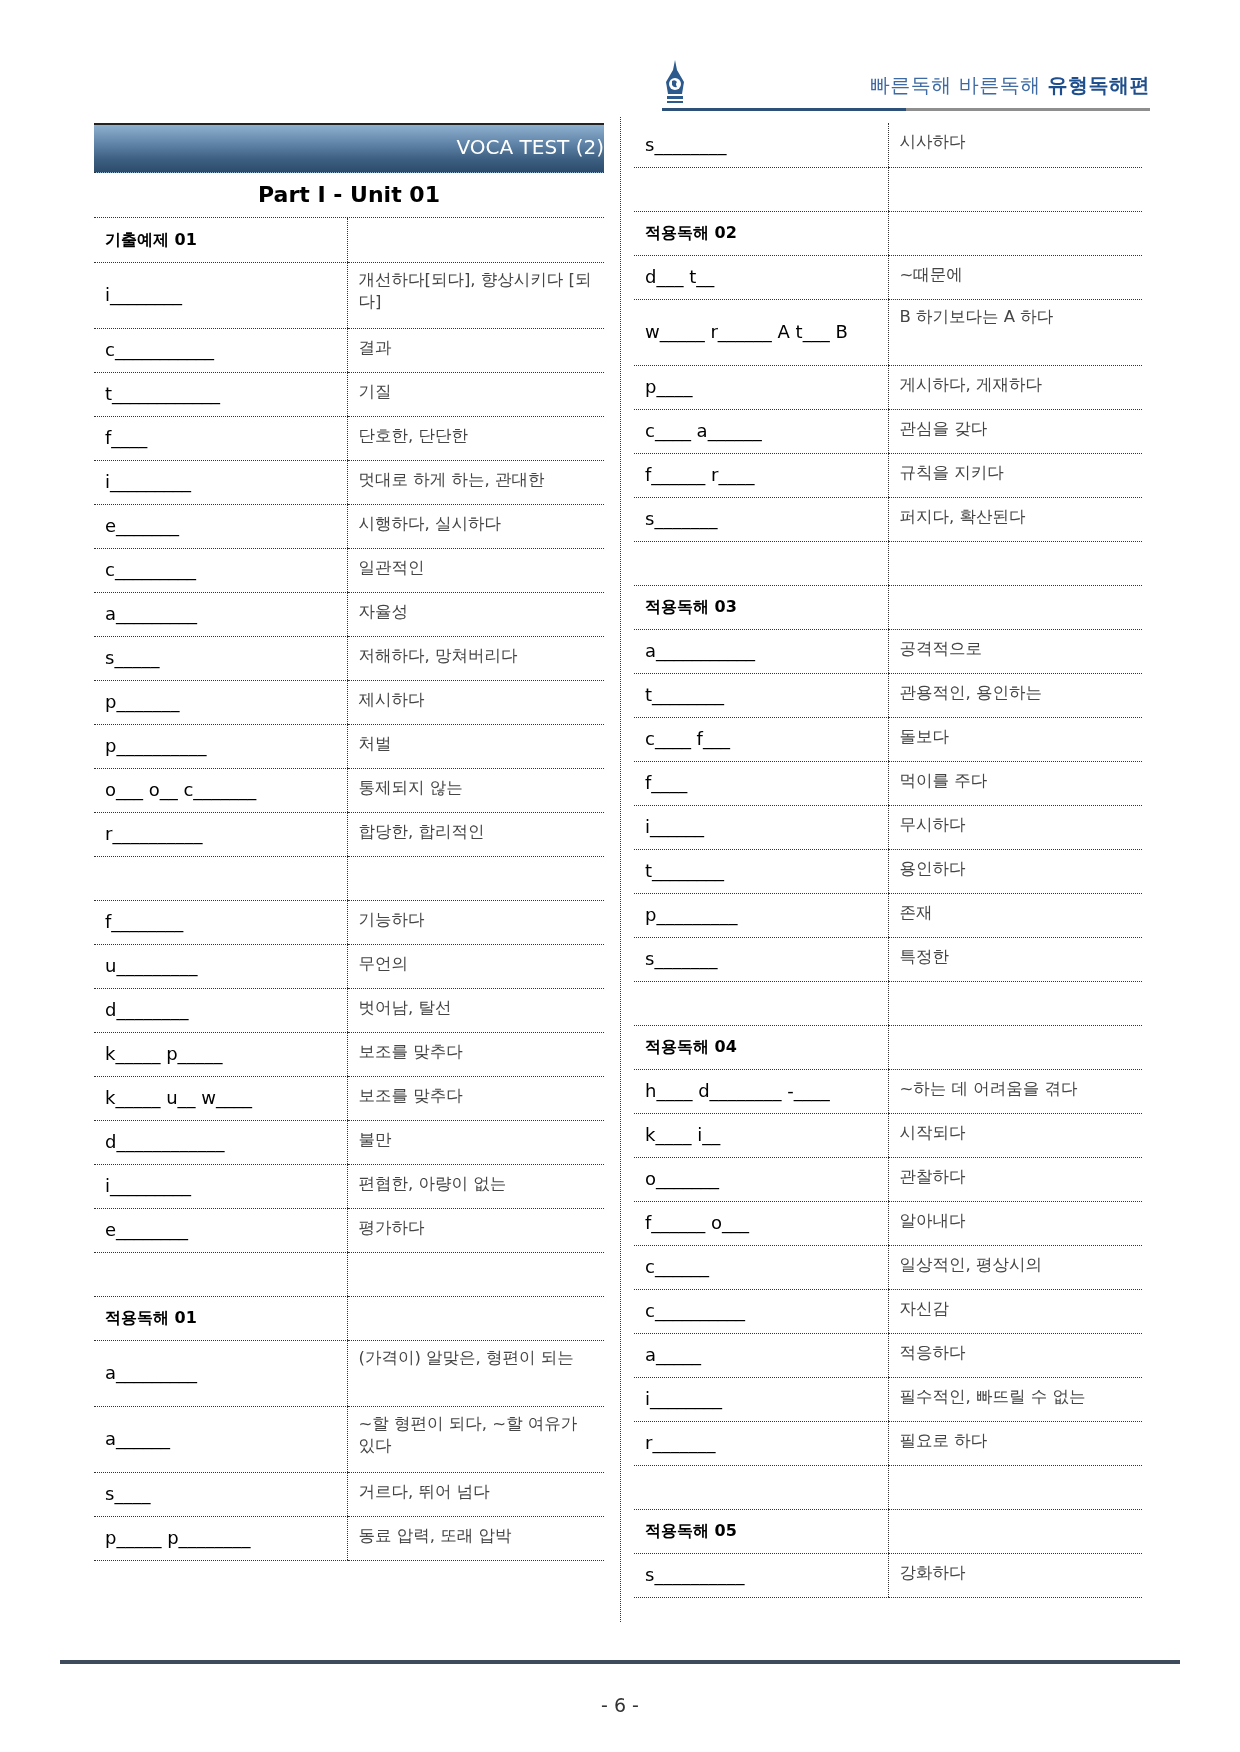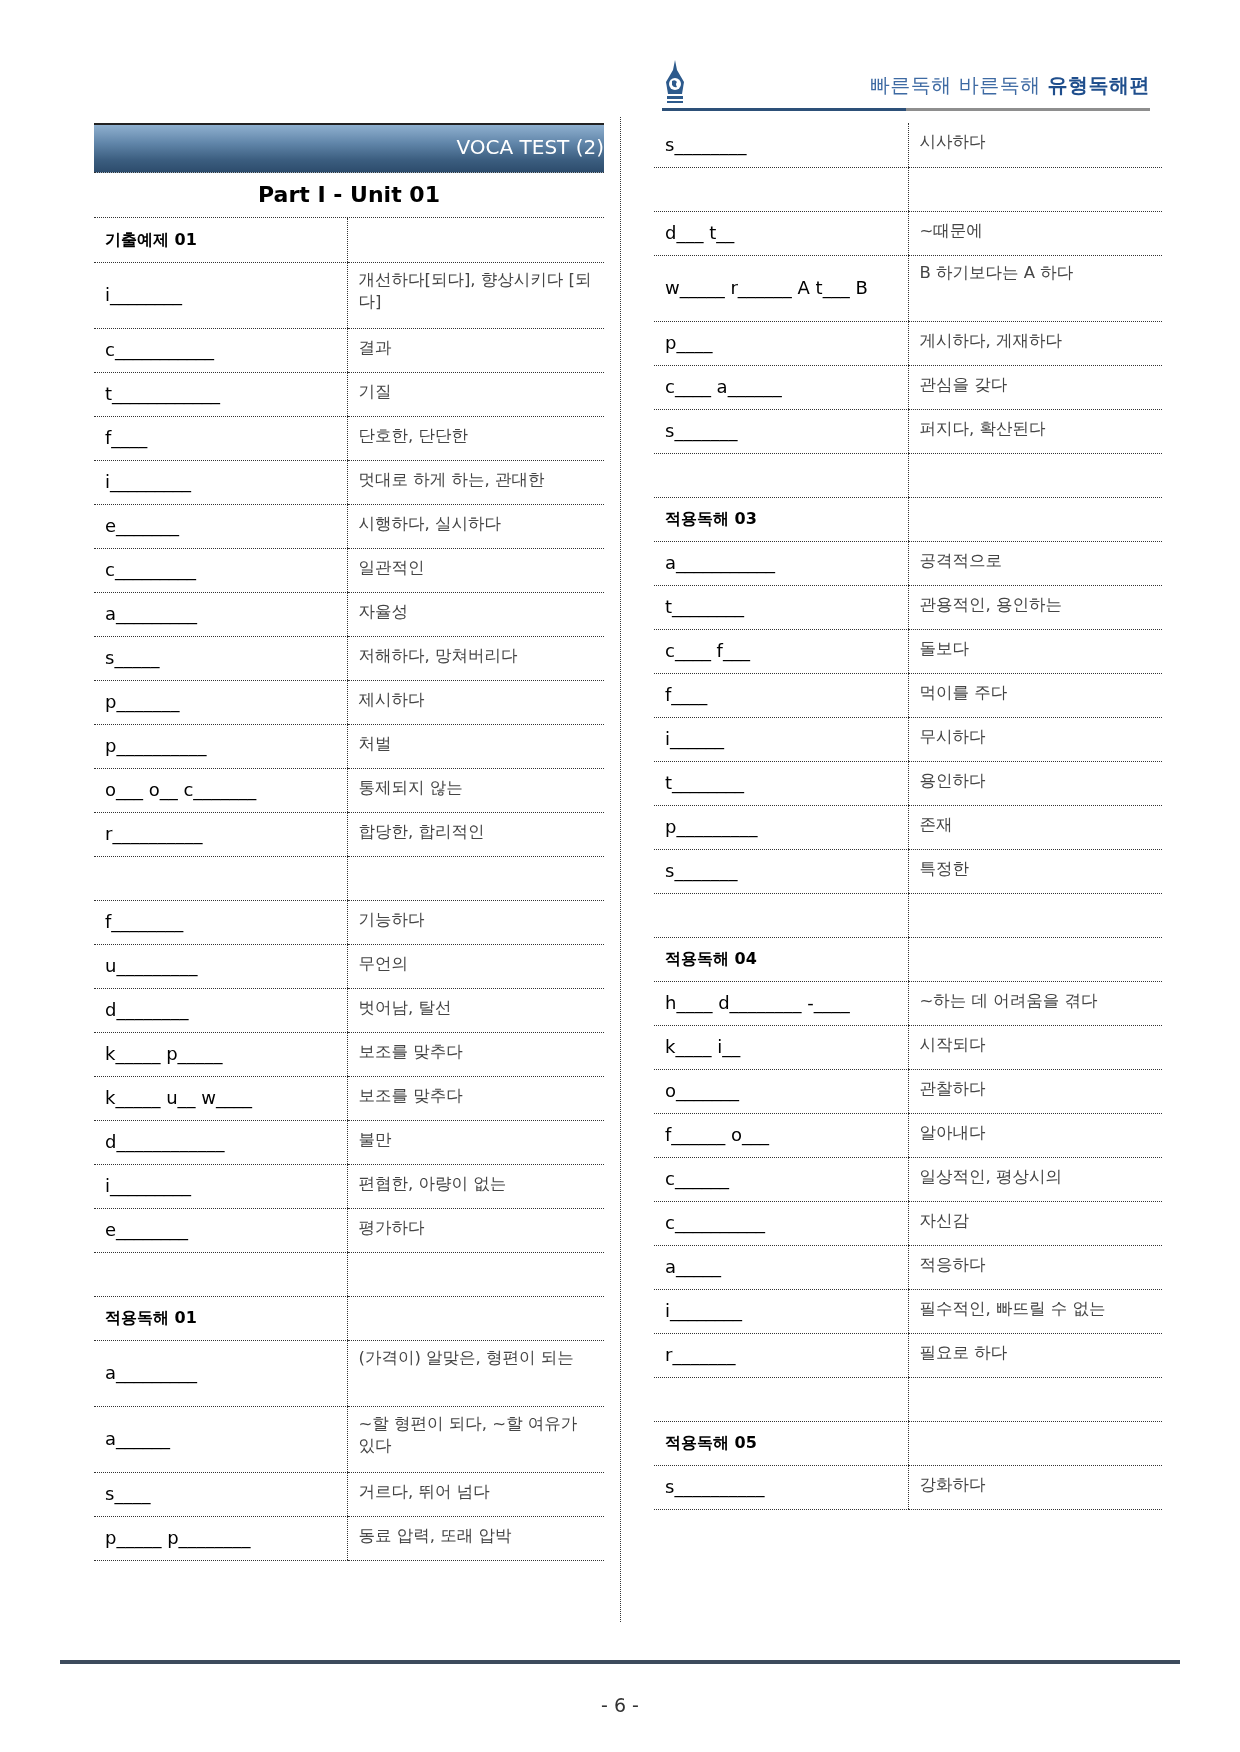--- a/index.html
+++ b/index.html
@@ -6,21 +6,21 @@
   body { width:1240px; height:1752px; position:relative; overflow:hidden;
          font-family:"DejaVu Sans", "Liberation Sans", sans-serif; color:#000; }
   .header { position:absolute; left:662px; top:58px; width:488px; height:58px; }
   .logo { position:absolute; left:0; top:2px; width:26px; height:48px; }
   .header-text { position:absolute; right:0; top:14px; font-size:20px; color:#3e6aa3; letter-spacing:0.5px; white-space:nowrap; }
   .header-text .bold { font-weight:bold; color:#1f4e8c; }
   .header-rule { position:absolute; left:0; right:0; top:50px; height:3px;
                  background:linear-gradient(to right,#2d5078 0%,#2d5078 50%,#8e8e8e 50%,#8e8e8e 100%); }
   .col-divider { position:absolute; left:620px; top:117px; height:1505px; border-left:1px dotted #333; }
   .left { position:absolute; left:94px; top:123px; width:510px; }
-  .right { position:absolute; left:654px; top:123px; width:508px; }
+  .right { position:absolute; left:634px; top:123px; width:508px; }
   .title-bar { height:47px; border-top:2px solid #222;
                background:linear-gradient(to bottom,#8fb0cf 0%,#5f84a8 40%,#3b5d7f 75%,#2d4c6c 100%);
                color:#fff; font-size:20px; text-align:right; line-height:45px;
                border-bottom:1px dotted #333; }
   .part-row { height:44px; line-height:44px; text-align:center; font-size:22px; font-weight:bold;
               border-bottom:1px dotted #333; }
   table { border-collapse:collapse; width:100%; table-layout:fixed; }
   td { border-bottom:1px dotted #333; padding:0 11px; vertical-align:middle; font-size:17px; }
   td.ko { border-left:1px dotted #333; color:#444; font-size:16.5px; line-height:22px; padding-top:2px; padding-bottom:6px; vertical-align:top; padding-top:8px;}
   td.en { font-size:18px; line-height:24px; }
@@ -188,37 +188,45 @@
       </colgroup>
     <tbody id="right-body">
         <tr class="word">
           <td class="en">s________</td>
           <td class="ko">시사하다</td>
         </tr>
         <tr class="blank">
           <td class="en"></td>
           <td class="ko"></td>
         </tr>
+        <tr class="section">
+          <td class="en">적용독해 02</td>
+          <td class="ko"></td>
+        </tr>
         <tr class="word">
           <td class="en">d___  t__</td>
           <td class="ko">~때문에</td>
         </tr>
         <tr class="tall">
           <td class="en">w_____  r______  A  t___  B</td>
           <td class="ko">B 하기보다는 A 하다</td>
         </tr>
         <tr class="word">
           <td class="en">p____</td>
           <td class="ko">게시하다, 게재하다</td>
         </tr>
         <tr class="word">
           <td class="en">c____  a______</td>
           <td class="ko">관심을 갖다</td>
         </tr>
         <tr class="word">
+          <td class="en">f______  r____</td>
+          <td class="ko">규칙을 지키다</td>
+        </tr>
+        <tr class="word">
           <td class="en">s_______</td>
           <td class="ko">퍼지다, 확산된다</td>
         </tr>
         <tr class="blank">
           <td class="en"></td>
           <td class="ko"></td>
         </tr>
         <tr class="section">
           <td class="en">적용독해 03</td>
           <td class="ko"></td>

